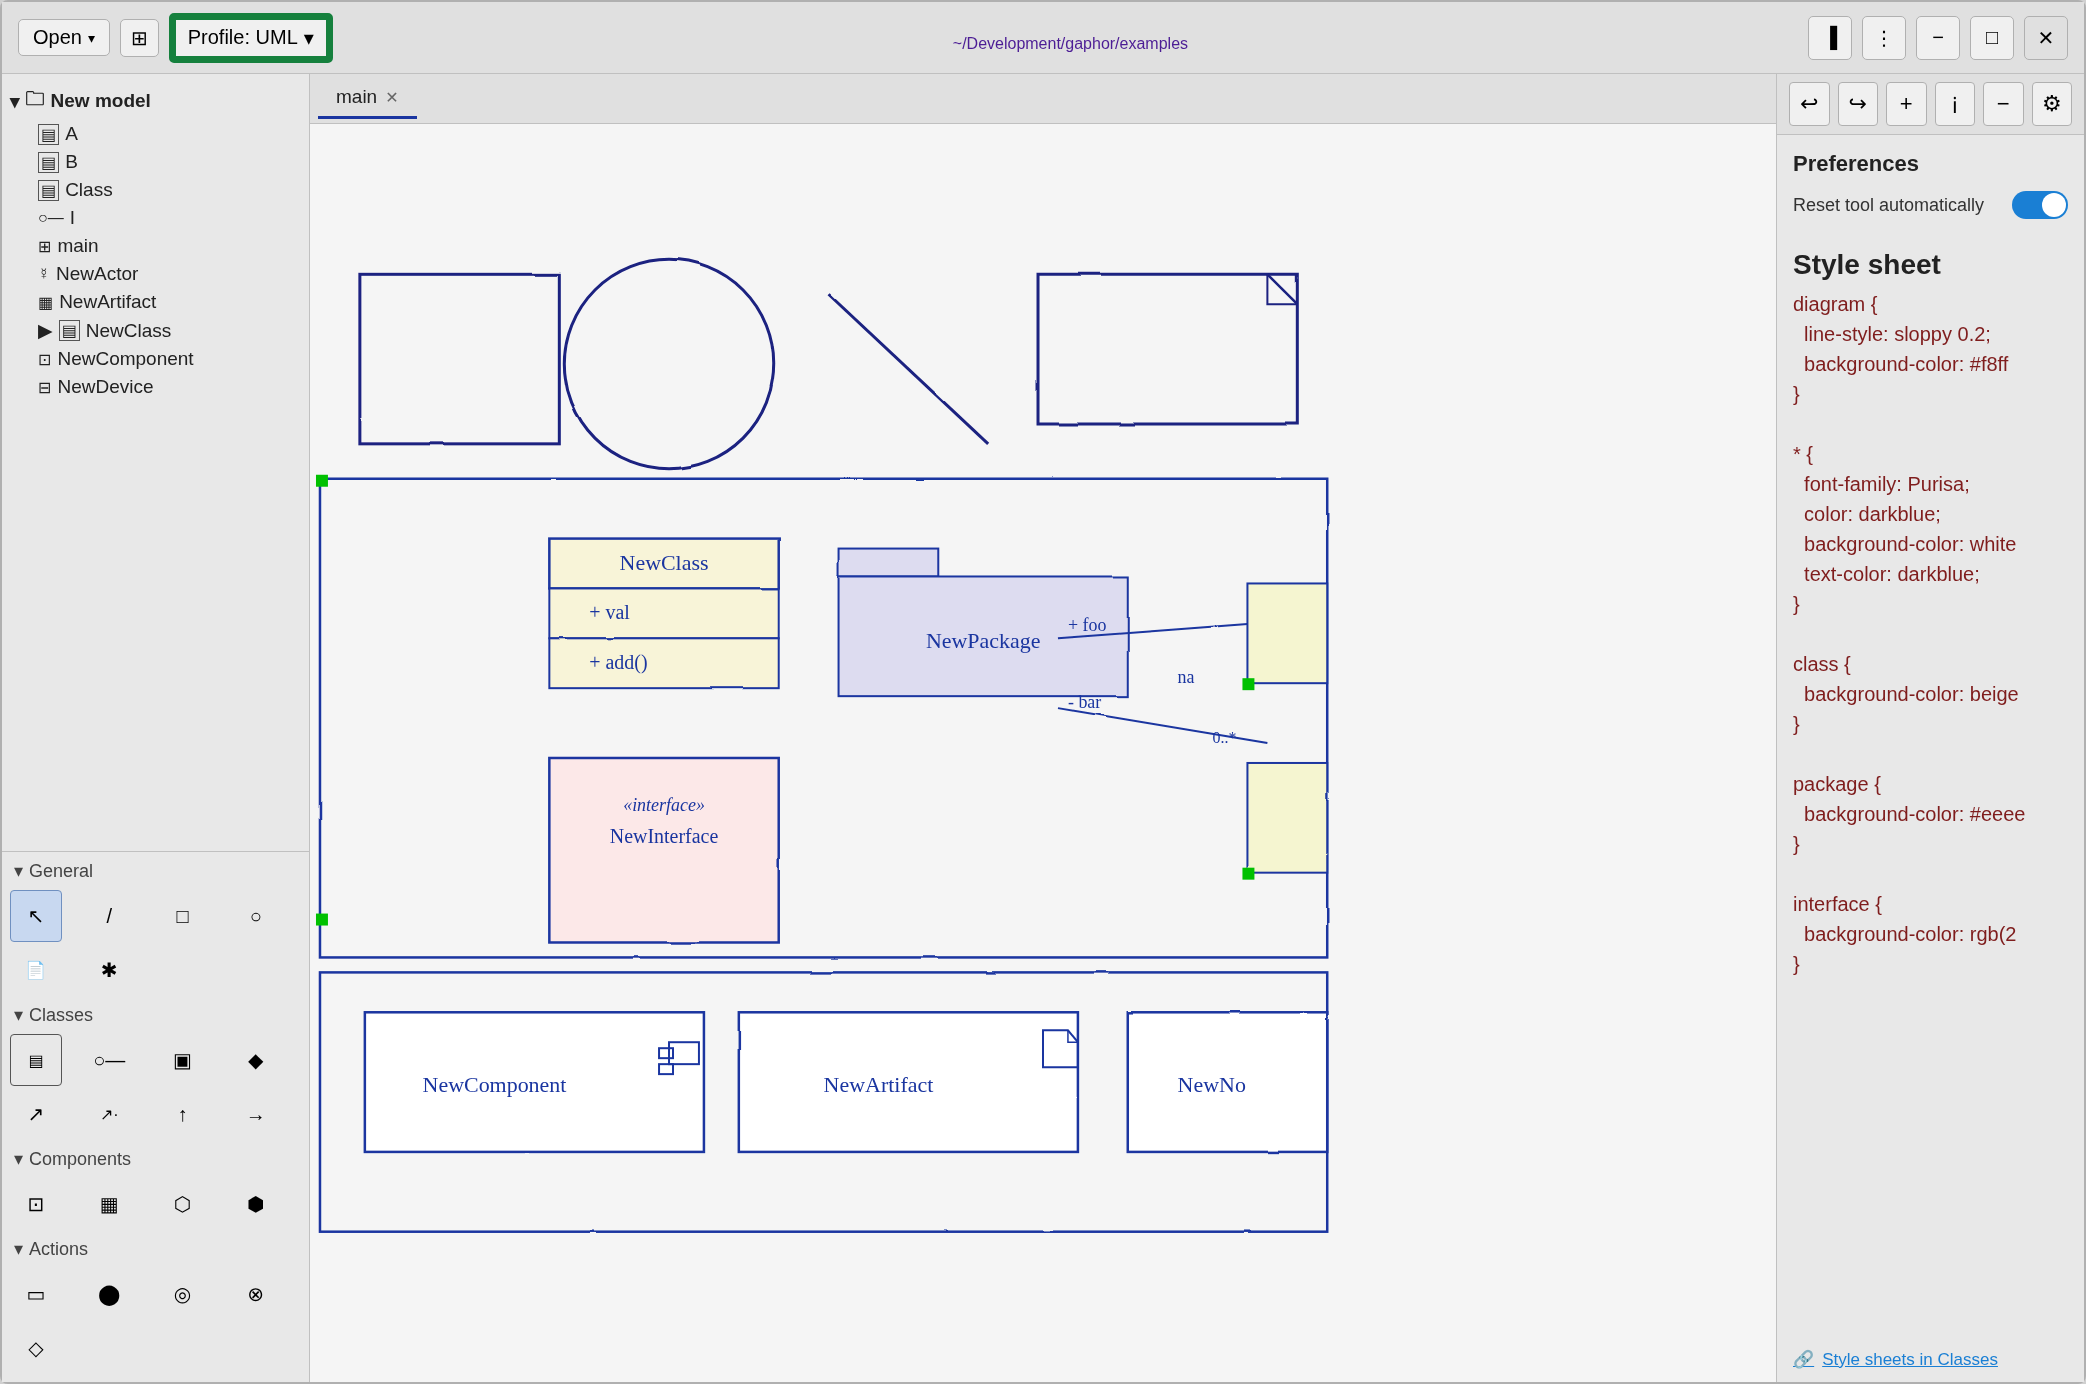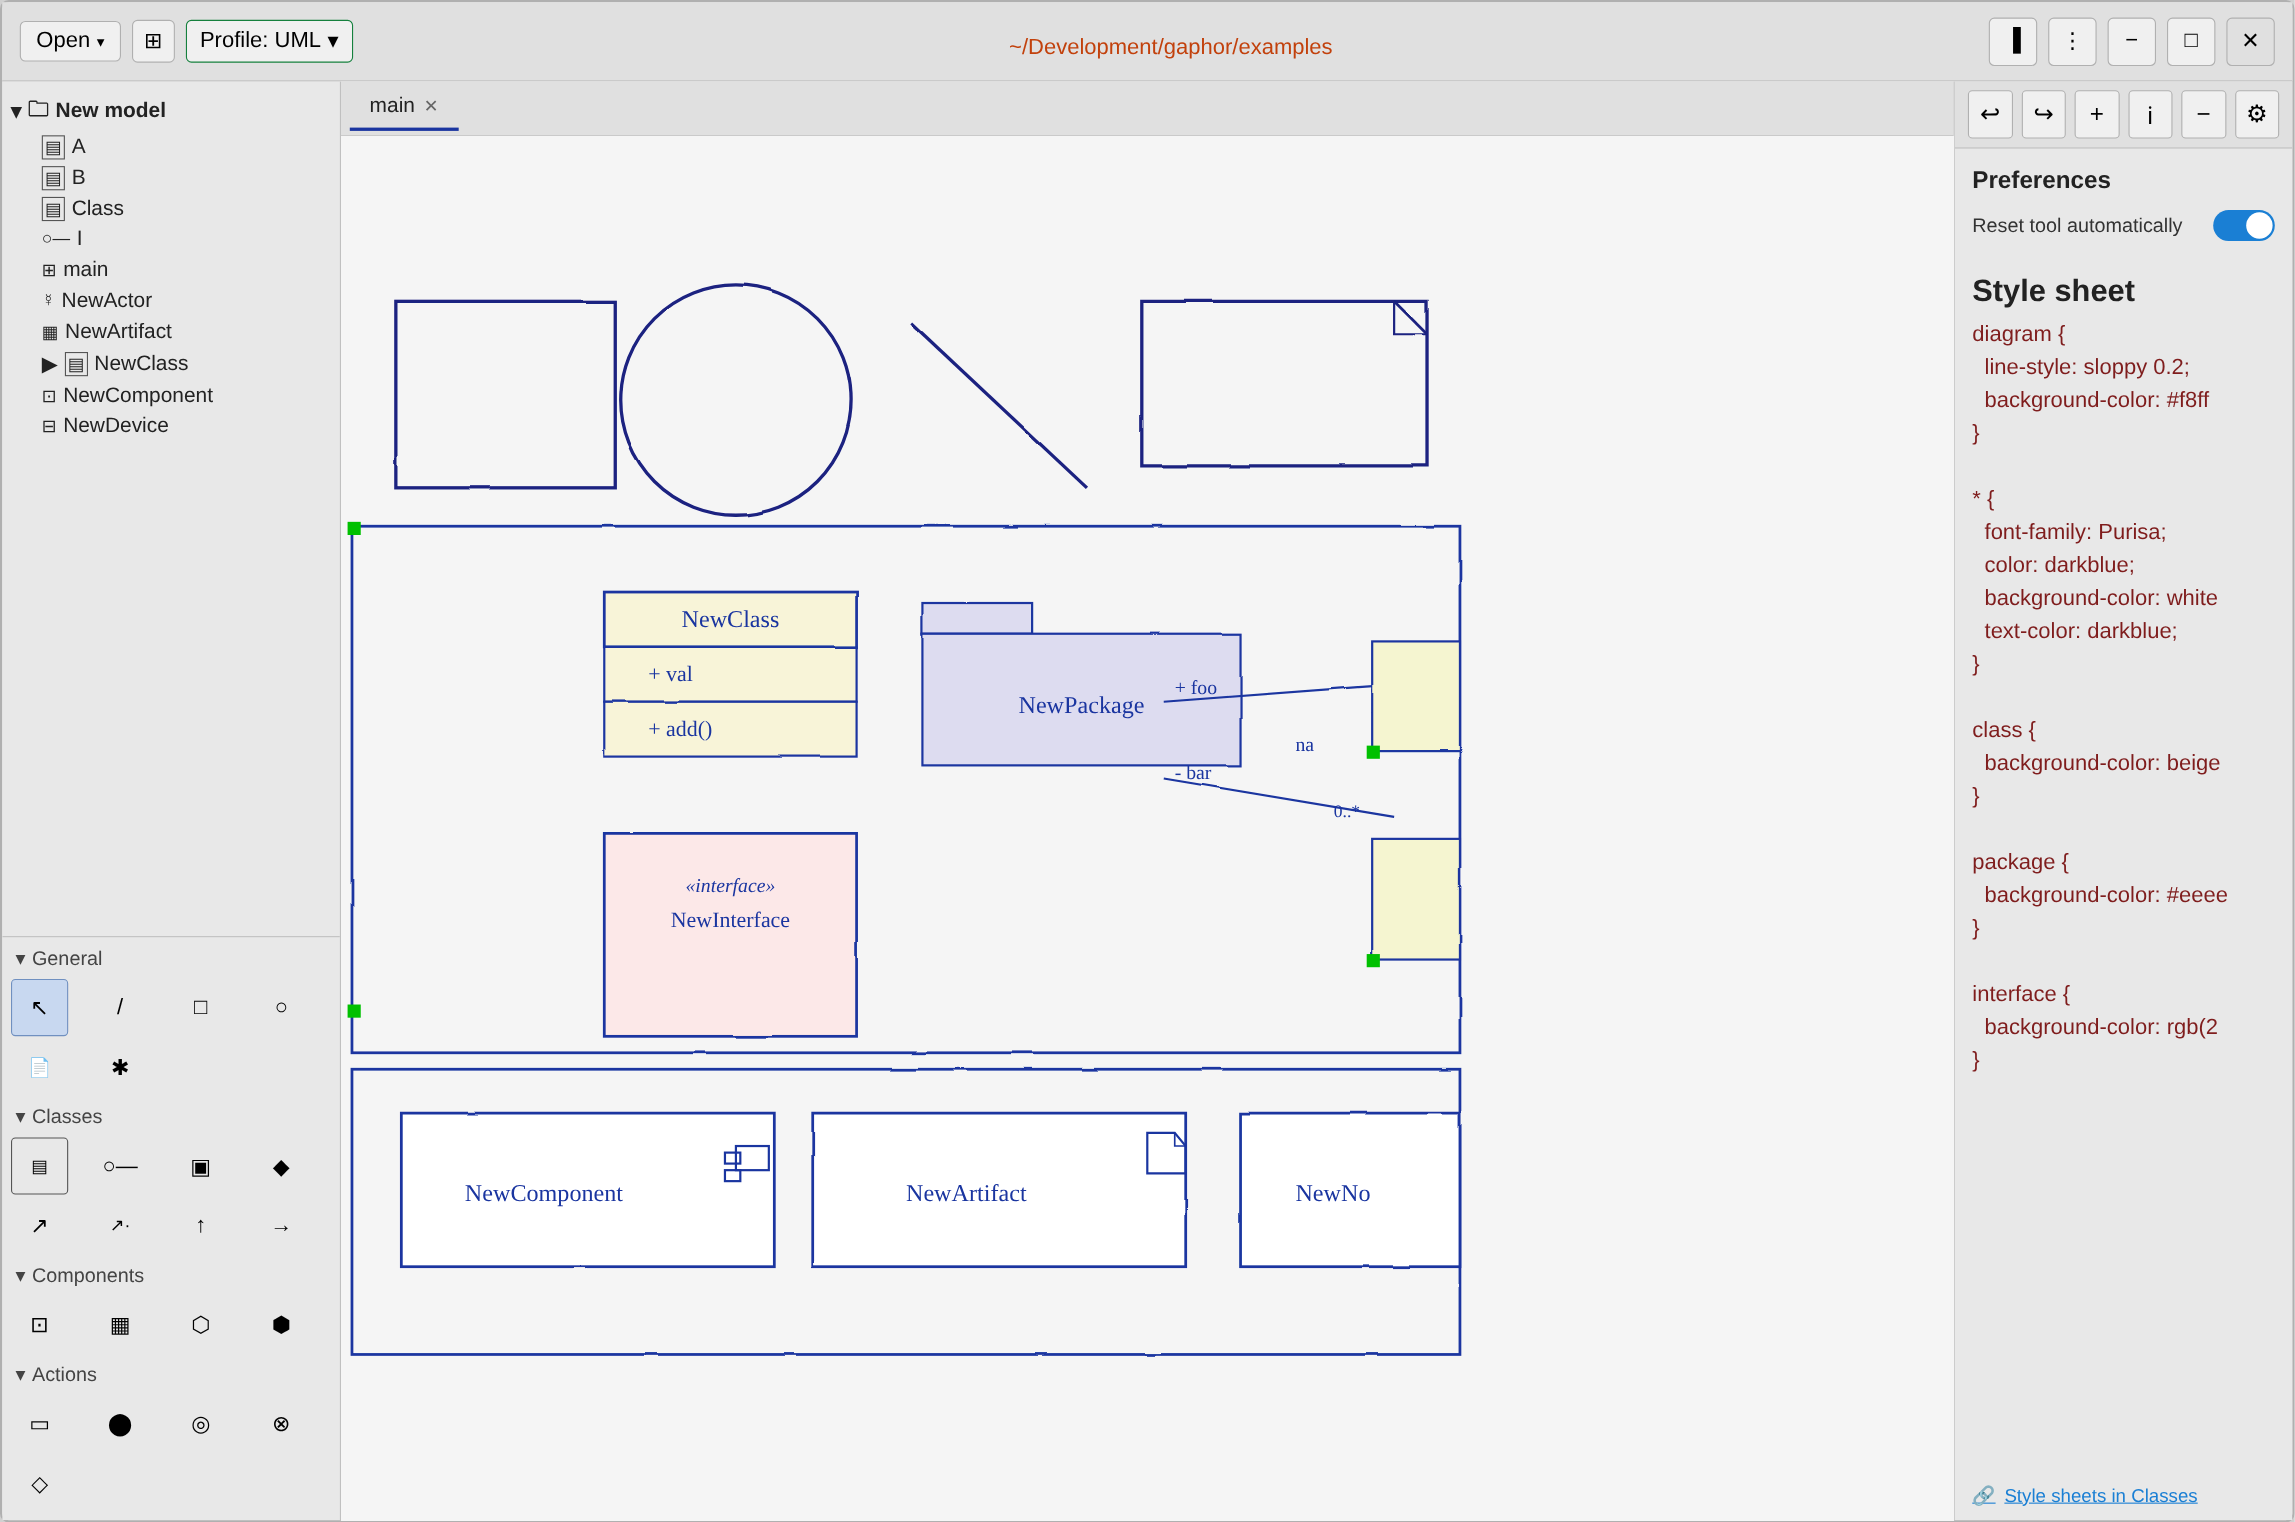--- a/index.html
+++ b/index.html
@@ -54,38 +54,38 @@
       border-radius: 5px;
       padding: 6px 10px;
       font-size: 20px;
       cursor: pointer;
     }
     .profile-btn {
       display: flex;
       align-items: center;
       gap: 6px;
       background: #f0f0f0;
-      border: 1px solid #15803d;
+      border: 7px solid #15803d;
       border-radius: 5px;
       padding: 6px 12px;
       font-size: 20px;
       cursor: pointer;
     }
     .titlebar-center {
       flex: 1;
       text-align: center;
     }
     .window-title {
       font-size: 22px;
       font-weight: 600;
       color: #222;
     }
     .window-subtitle {
-      font-size: 20px;
-      color: #c2410c;
+      font-size: 16px;
+      color: #4c1d95;
       margin-top: 12px;
     }
     .titlebar-right {
       display: flex;
       align-items: center;
       gap: 10px;
     }
     .title-btn {
       background: #f0f0f0;
       border: 1px solid #b0b0b0;

